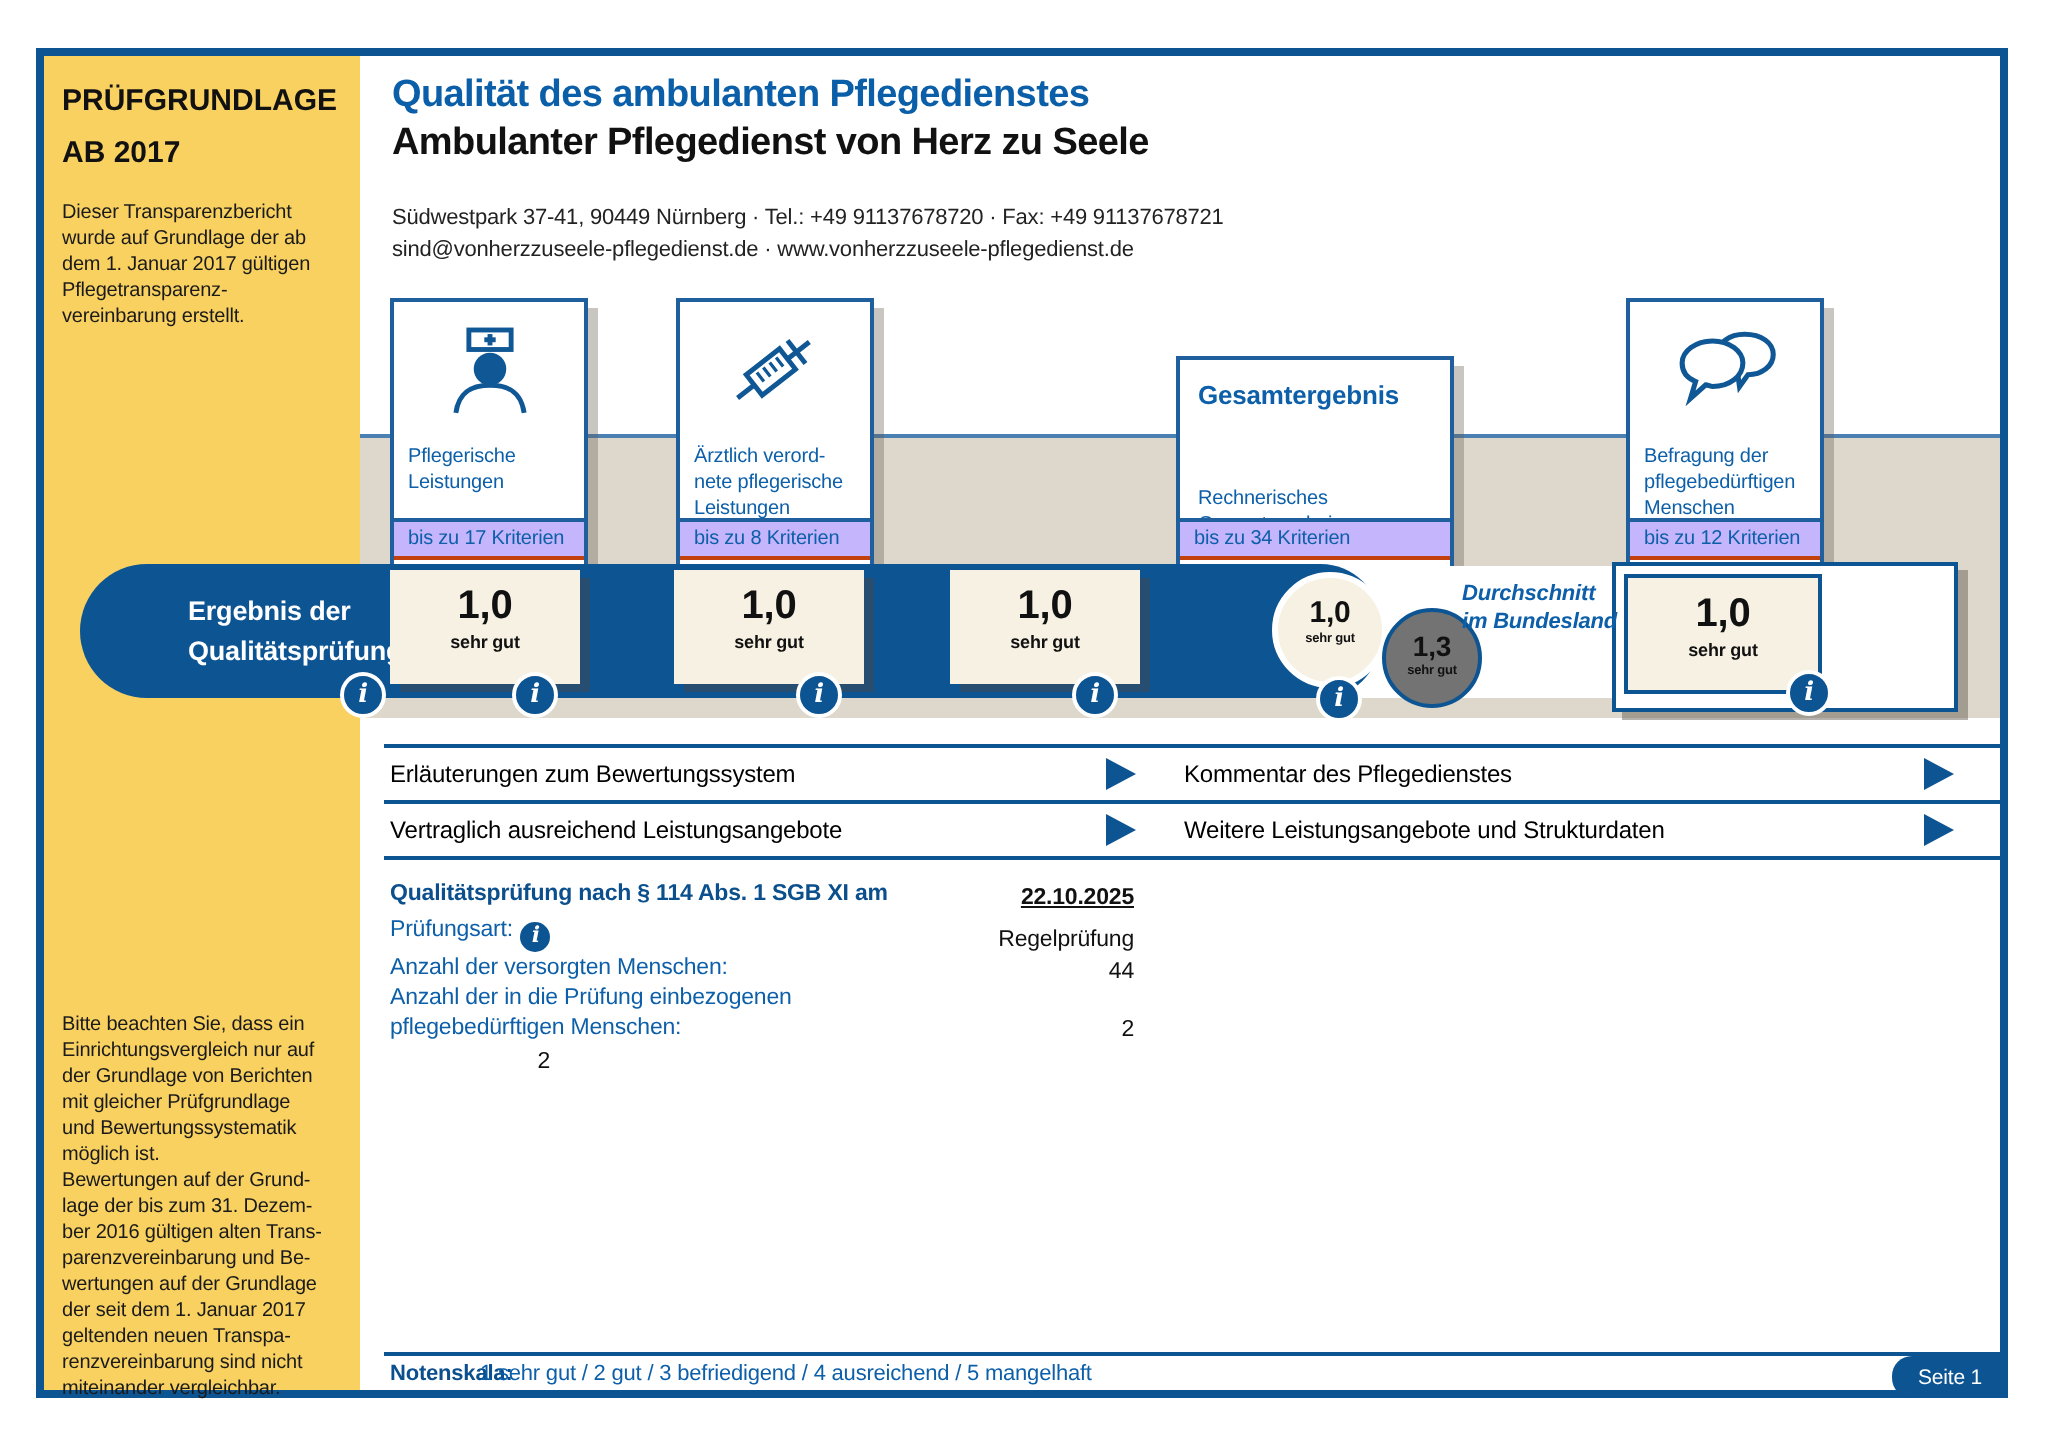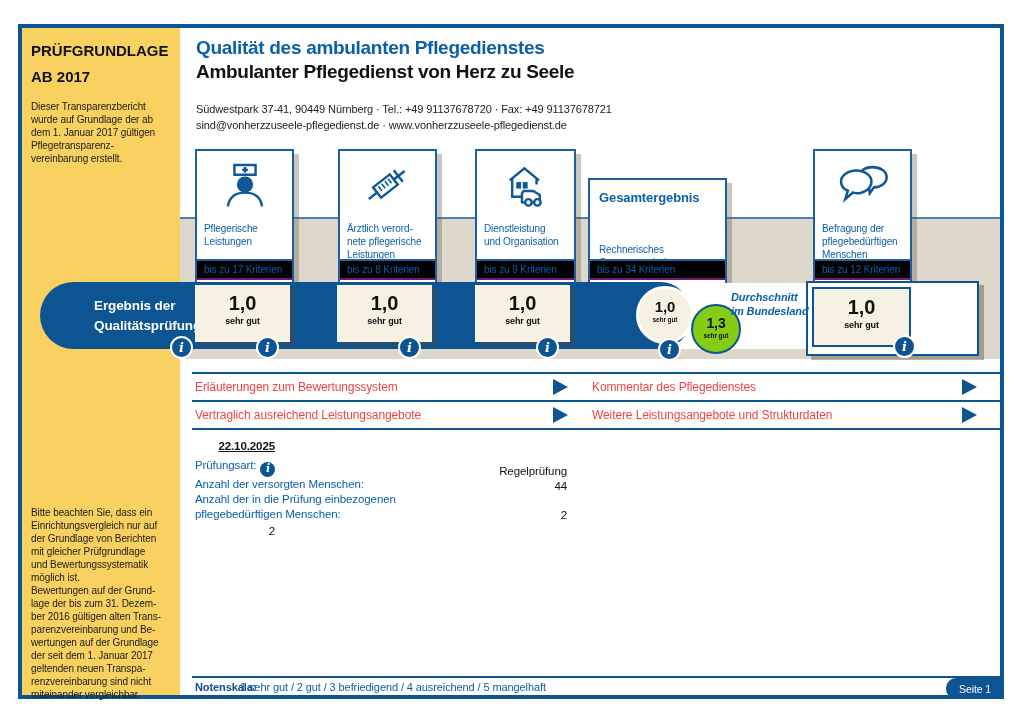--- a/index.html
+++ b/index.html
@@ -18,22 +18,22 @@
   .provider{position:absolute;left:174px;top:33px;font-size:19px;font-weight:bold;color:#111;letter-spacing:-0.3px;z-index:2;}
   .addr{position:absolute;left:174px;font-size:11px;color:#222;z-index:2;}
 
   
   .band{position:absolute;left:158px;top:189px;width:820px;height:140px;background:#ded7cb;border-top:2px solid #4b80b3;z-index:1;}
 
   
   .card{position:absolute;background:#fff;border:2px solid #1f5f9e;box-shadow:5px 5px 0 rgba(100,92,80,.35);z-index:2;}
   .card-icon{height:66px;display:flex;align-items:center;justify-content:center;}
   .card-label{position:absolute;left:7px;top:72px;right:3px;font-size:10px;color:#0c5fa8;line-height:1.28;}
-  .card-criteria{position:absolute;left:0;right:0;bottom:5px;border-top:2px solid #1f5f9e;border-bottom:2px solid #701a75;
-                 padding:3px 0 3px 7px;font-size:10px;color:#0c5fa8;background:#000000;}
+  .card-criteria{position:absolute;left:0;right:0;bottom:5px;border-top:2px solid #1f5f9e;border-bottom:2px solid #c2410c;
+                 padding:3px 0 3px 7px;font-size:10px;color:#0c5fa8;background:#c4b5fd;}
   .overall-heading{position:absolute;left:9px;top:10px;font-size:13px;font-weight:bold;color:#0c5fa8;}
   .overall-sub{position:absolute;left:9px;top:40px;font-size:10px;color:#0c5fa8;line-height:1.3;margin-top:23px;}
 
   
   .banner{position:absolute;left:18px;top:254px;width:650px;height:67px;background:#0d5493;
           border-radius:34px 30px 30px 34px;z-index:3;}
   .banner-label{position:absolute;left:54px;top:14px;color:#fff;font-weight:bold;font-size:13.5px;line-height:1.45;}
 
   
   .panel{position:absolute;left:601px;top:255px;width:352px;height:66px;background:#fff;z-index:2;}
@@ -45,36 +45,36 @@
         text-align:center;z-index:4;}
   .gbox.bordered{border:2px solid #0d5493;box-shadow:none;}
   .grade{margin-top:8px;font-size:20px;font-weight:bold;color:#111;line-height:1;}
   .grade-sub{margin-top:3px;font-size:9px;font-weight:bold;color:#111;}
 
   
   .circle{position:absolute;border-radius:50%;text-align:center;z-index:4;}
   .circle .grade{font-size:15px;margin-top:10px;}
   .circle .grade-sub{font-size:6.5px;margin-top:2px;}
   .c-big{left:614px;top:258px;width:52px;height:52px;background:#f7f1e3;border:3px solid #fff;}
-  .c-small{left:669px;top:276px;width:46px;height:46px;background:#84cc16;border:2px solid #0d5493;}
+  .c-small{left:669px;top:276px;width:46px;height:46px;background:#737373;border:2px solid #0d5493;}
   .c-small .grade{font-size:14px;}
   .avg-label{position:absolute;left:709px;top:262px;font-size:11px;font-weight:bold;color:#0c5fa8;line-height:1.3;z-index:4;font-style:italic;}
 
   
   .info{position:absolute;width:19px;height:19px;border-radius:50%;background:#0d5493;border:2px solid #fff;
         color:#fff;display:flex;align-items:center;justify-content:center;
         font-family:"DejaVu Serif",serif;font-style:italic;font-weight:bold;font-size:13px;z-index:5;cursor:pointer;}
   .info-inline{display:inline-flex;width:15px;height:15px;border-radius:50%;background:#0d5493;color:#fff;
         align-items:center;justify-content:center;font-family:"DejaVu Serif",serif;font-style:italic;
         font-weight:bold;font-size:11px;vertical-align:-3px;margin-left:4px;cursor:pointer;}
 
   
   .hline{position:absolute;left:170px;width:808px;height:2px;background:#0d5493;z-index:2;}
   .link-row{position:absolute;height:24px;display:flex;align-items:center;justify-content:space-between;
-            font-size:12px;color:#ef4444;z-index:2;cursor:pointer;text-align:center;}
+            font-size:12px;color:#000000;z-index:2;cursor:pointer;text-align:center;}
   .arrow{width:0;height:0;border-left:15px solid #0d5493;border-top:8px solid transparent;border-bottom:8px solid transparent;}
 
   
   .drow{position:absolute;left:173px;width:372px;display:flex;justify-content:space-between;align-items:flex-end;z-index:2;}
   .dlabel{font-size:11.5px;color:#0c5fa8;line-height:1.28;}
   .dvalue{font-size:11.5px;color:#111;min-width:80px;text-align:right;}
   .drow.bold .dlabel{font-weight:bold;color:#0b4f8d;}
   .drow.bold .dvalue{font-weight:bold;text-decoration:underline;}
 
   
@@ -152,39 +152,20 @@
               <path d="M48 32 h10"></path>
         </g>
       </svg>
     </div>
     <div class="card-label pre">Ärztlich verord-
 nete pflegerische
 Leistungen</div>
     <div class="card-criteria">bis zu 8 Kriterien</div>
   </div>
 
-  <div class="card" style="left:453px;top:121px;width:97px;height:134px">
-    <div class="card-icon">
-      <svg viewBox="0 0 64 60" width="52" height="49">
-        <g fill="none" stroke="#0f5795" stroke-width="3">
-          <path d="M12 25 L30 10 L48 25"></path>
-          <path d="M15 23 V45 H27" fill="#fff"></path>
-          <path d="M45 23 v7"></path>
-          <rect x="20" y="27" width="6" height="8" fill="#0f5795" stroke="none"></rect>
-          <rect x="28" y="27" width="6" height="8" fill="#0f5795" stroke="none"></rect>
-          <path d="M29 38 h12 l8 5 v9 H27 v-11 z" fill="#fff" stroke-linejoin="round"></path>
-          <circle cx="35" cy="52" r="4" fill="#fff"></circle>
-          <circle cx="46" cy="52" r="4" fill="#fff"></circle>
-        </g>
-      </svg>
-    </div>
-    <div class="card-label pre">Dienstleistung
-und Organisation</div>
-    <div class="card-criteria">bis zu 9 Kriterien</div>
-  </div>
 
   <div class="card" style="left:566px;top:150px;width:135px;height:105px">
     <div class="overall-heading">Gesamtergebnis</div>
     <div class="overall-sub pre">Rechnerisches
 Gesamtergebnis</div>
     <div class="card-criteria">bis zu 34 Kriterien</div>
   </div>
 
   <div class="card" style="left:791px;top:121px;width:95px;height:134px">
     <div class="card-icon">
@@ -261,20 +242,21 @@
   <div class="link-row" style="left:173px;top:375px;width:373px">
     <span>Vertraglich ausreichend Leistungsangebote</span>
     <span class="arrow"></span>
   </div>
   <div class="link-row" style="left:570px;top:375px;width:385px">
     <span>Weitere Leistungsangebote und Strukturdaten</span>
     <span class="arrow"></span>
   </div>
 
   <div class="drow bold" style="top:412px">
+    <span class="dlabel">Qualitätsprüfung nach § 114 Abs. 1 SGB XI am</span>
     <span class="dvalue">22.10.2025</span>
   </div>
   <div class="drow" style="top:430px">
     <span class="dlabel"><span>Prüfungsart:</span><span class="info-inline">i</span></span>
     <span class="dvalue">Regelprüfung</span>
   </div>
   <div class="drow" style="top:449px">
     <span class="dlabel">Anzahl der versorgten Menschen:</span>
     <span class="dvalue">44</span>
   </div>

